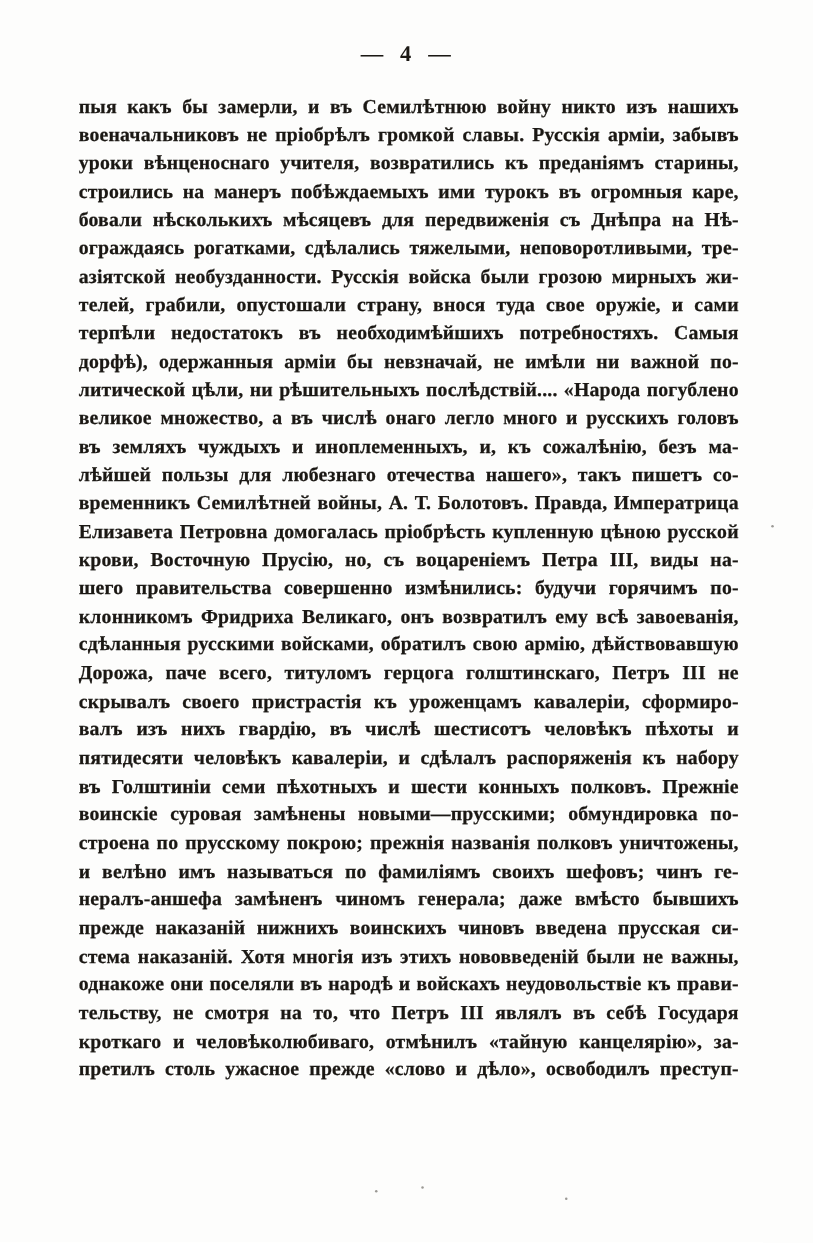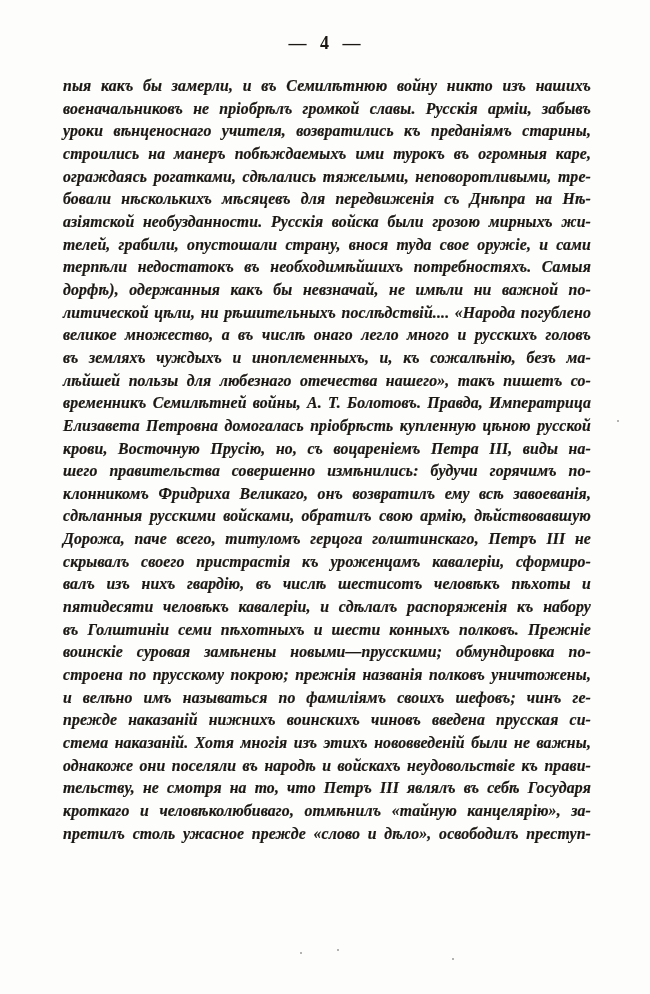--- a/index.html
+++ b/index.html
@@ -34,21 +34,20 @@
     width: 528px;
   }
   .line {
     font-size: 15.8px;
     font-weight: bold;
     line-height: 22.65px;
     letter-spacing: 0.15px;
     white-space: normal;
     text-align: justify;
     text-align-last: justify;
-    font-style: italic;
     -webkit-text-stroke: 0.2px #1b1814;
   }
   .speck {
     position: absolute;
     background: #5a5650;
     border-radius: 50%;
     width: 2px;
     height: 2px;
     opacity: 0.6;
   }
@@ -61,44 +60,45 @@
 <body>
 
 <div class="page" style="background: rgb(253, 253, 252); color: rgb(27, 24, 20);">
   <div class="page-number">— 4 —</div>
 
   <div class="body-text">
       <div class="line">пыя какъ бы замерли, и въ Семилѣтнюю войну никто изъ нашихъ</div>
       <div class="line">военачальниковъ не пріобрѣлъ громкой славы. Русскія арміи, забывъ</div>
       <div class="line">уроки вѣнценоснаго учителя, возвратились къ преданіямъ старины,</div>
       <div class="line">строились на манеръ побѣждаемыхъ ими турокъ въ огромныя каре,</div>
+      <div class="line">бовали нѣсколькихъ мѣсяцевъ для передвиженія съ Днѣпра на Нѣ-</div>
       <div class="line">ограждаясь рогатками, сдѣлались тяжелыми, неповоротливыми, тре-</div>
-      <div class="line">бовали нѣсколькихъ мѣсяцевъ для передвиженія съ Днѣпра на Нѣ-</div>
       <div class="line">азіятской необузданности. Русскія войска были грозою мирныхъ жи-</div>
       <div class="line">телей, грабили, опустошали страну, внося туда свое оружіе, и сами</div>
       <div class="line">терпѣли недостатокъ въ необходимѣйшихъ потребностяхъ. Самыя</div>
-      <div class="line">дорфѣ), одержанныя какъ бы невзначай, не имѣли ни важной по-</div>
+      <div class="line">дорфѣ), одержанныя арміи бы невзначай, не имѣли ни важной по-</div>
       <div class="line">литической цѣли, ни рѣшительныхъ послѣдствій.... «Народа погублено</div>
       <div class="line">великое множество, а въ числѣ онаго легло много и русскихъ головъ</div>
       <div class="line">въ земляхъ чуждыхъ и иноплеменныхъ, и, къ сожалѣнію, безъ ма-</div>
       <div class="line">лѣйшей пользы для любезнаго отечества нашего», такъ пишетъ со-</div>
       <div class="line">временникъ Семилѣтней войны, А. Т. Болотовъ. Правда, Императрица</div>
       <div class="line">Елизавета Петровна домогалась пріобрѣсть купленную цѣною русской</div>
       <div class="line">крови, Восточную Прусію, но, съ воцареніемъ Петра III, виды на-</div>
       <div class="line">шего правительства совершенно измѣнились: будучи горячимъ по-</div>
       <div class="line">клонникомъ Фридриха Великаго, онъ возвратилъ ему всѣ завоеванія,</div>
       <div class="line">сдѣланныя русскими войсками, обратилъ свою армію, дѣйствовавшую</div>
       <div class="line">Дорожа, паче всего, титуломъ герцога голштинскаго, Петръ III не</div>
       <div class="line">скрывалъ своего пристрастія къ уроженцамъ кавалеріи, сформиро-</div>
       <div class="line">валъ изъ нихъ гвардію, въ числѣ шестисотъ человѣкъ пѣхоты и</div>
       <div class="line">пятидесяти человѣкъ кавалеріи, и сдѣлалъ распоряженія къ набору</div>
       <div class="line">въ Голштиніи семи пѣхотныхъ и шести конныхъ полковъ. Прежніе</div>
       <div class="line">воинскіе суровая замѣнены новыми—прусскими; обмундировка по-</div>
       <div class="line">строена по прусскому покрою; прежнія названія полковъ уничтожены,</div>
       <div class="line">и велѣно имъ называться по фамиліямъ своихъ шефовъ; чинъ ге-</div>
+      <div class="line">нералъ-аншефа замѣненъ чиномъ генерала; даже вмѣсто бывшихъ</div>
       <div class="line">прежде наказаній нижнихъ воинскихъ чиновъ введена прусская си-</div>
       <div class="line">стема наказаній. Хотя многія изъ этихъ нововведеній были не важны,</div>
       <div class="line">однакоже они поселяли въ народѣ и войскахъ неудовольствіе къ прави-</div>
       <div class="line">тельству, не смотря на то, что Петръ III являлъ въ себѣ Государя</div>
       <div class="line">кроткаго и человѣколюбиваго, отмѣнилъ «тайную канцелярію», за-</div>
       <div class="line">претилъ столь ужасное прежде «слово и дѣло», освободилъ преступ-</div>
     </div>
 
   <div class="speck s1"></div>
   <div class="speck s2"></div>

